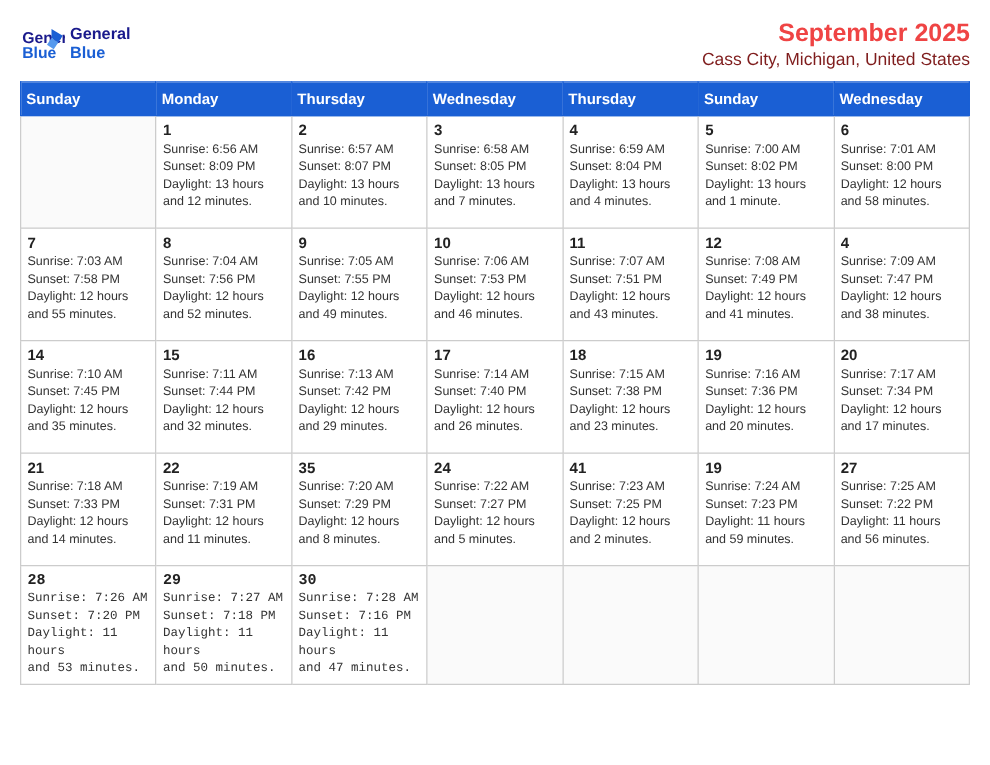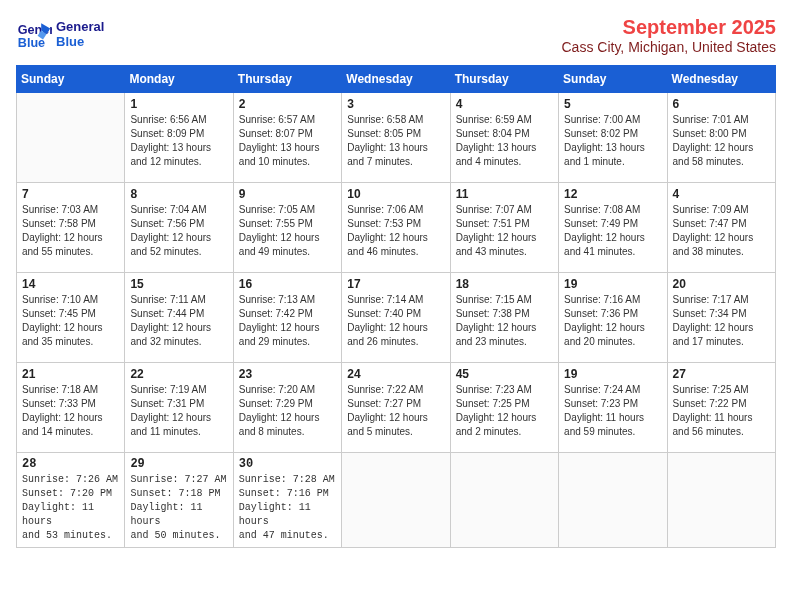--- a/index.html
+++ b/index.html
@@ -211,29 +211,29 @@
       <tr class="week-row">
         <td>
           <span class="day-num">21</span>
           <div class="day-info">Sunrise: 7:18 AM<br>Sunset: 7:33 PM<br>Daylight: 12 hours<br>and 14 minutes.</div>
         </td>
         <td>
           <span class="day-num">22</span>
           <div class="day-info">Sunrise: 7:19 AM<br>Sunset: 7:31 PM<br>Daylight: 12 hours<br>and 11 minutes.</div>
         </td>
         <td>
-          <span class="day-num">23</span>
+          <span class="day-num">35</span>
           <div class="day-info">Sunrise: 7:20 AM<br>Sunset: 7:29 PM<br>Daylight: 12 hours<br>and 8 minutes.</div>
         </td>
         <td>
           <span class="day-num">24</span>
           <div class="day-info">Sunrise: 7:22 AM<br>Sunset: 7:27 PM<br>Daylight: 12 hours<br>and 5 minutes.</div>
         </td>
         <td>
-          <span class="day-num">45</span>
+          <span class="day-num">41</span>
           <div class="day-info">Sunrise: 7:23 AM<br>Sunset: 7:25 PM<br>Daylight: 12 hours<br>and 2 minutes.</div>
         </td>
         <td>
           <span class="day-num">19</span>
           <div class="day-info">Sunrise: 7:24 AM<br>Sunset: 7:23 PM<br>Daylight: 11 hours<br>and 59 minutes.</div>
         </td>
         <td>
           <span class="day-num">27</span>
           <div class="day-info">Sunrise: 7:25 AM<br>Sunset: 7:22 PM<br>Daylight: 11 hours<br>and 56 minutes.</div>
         </td>

